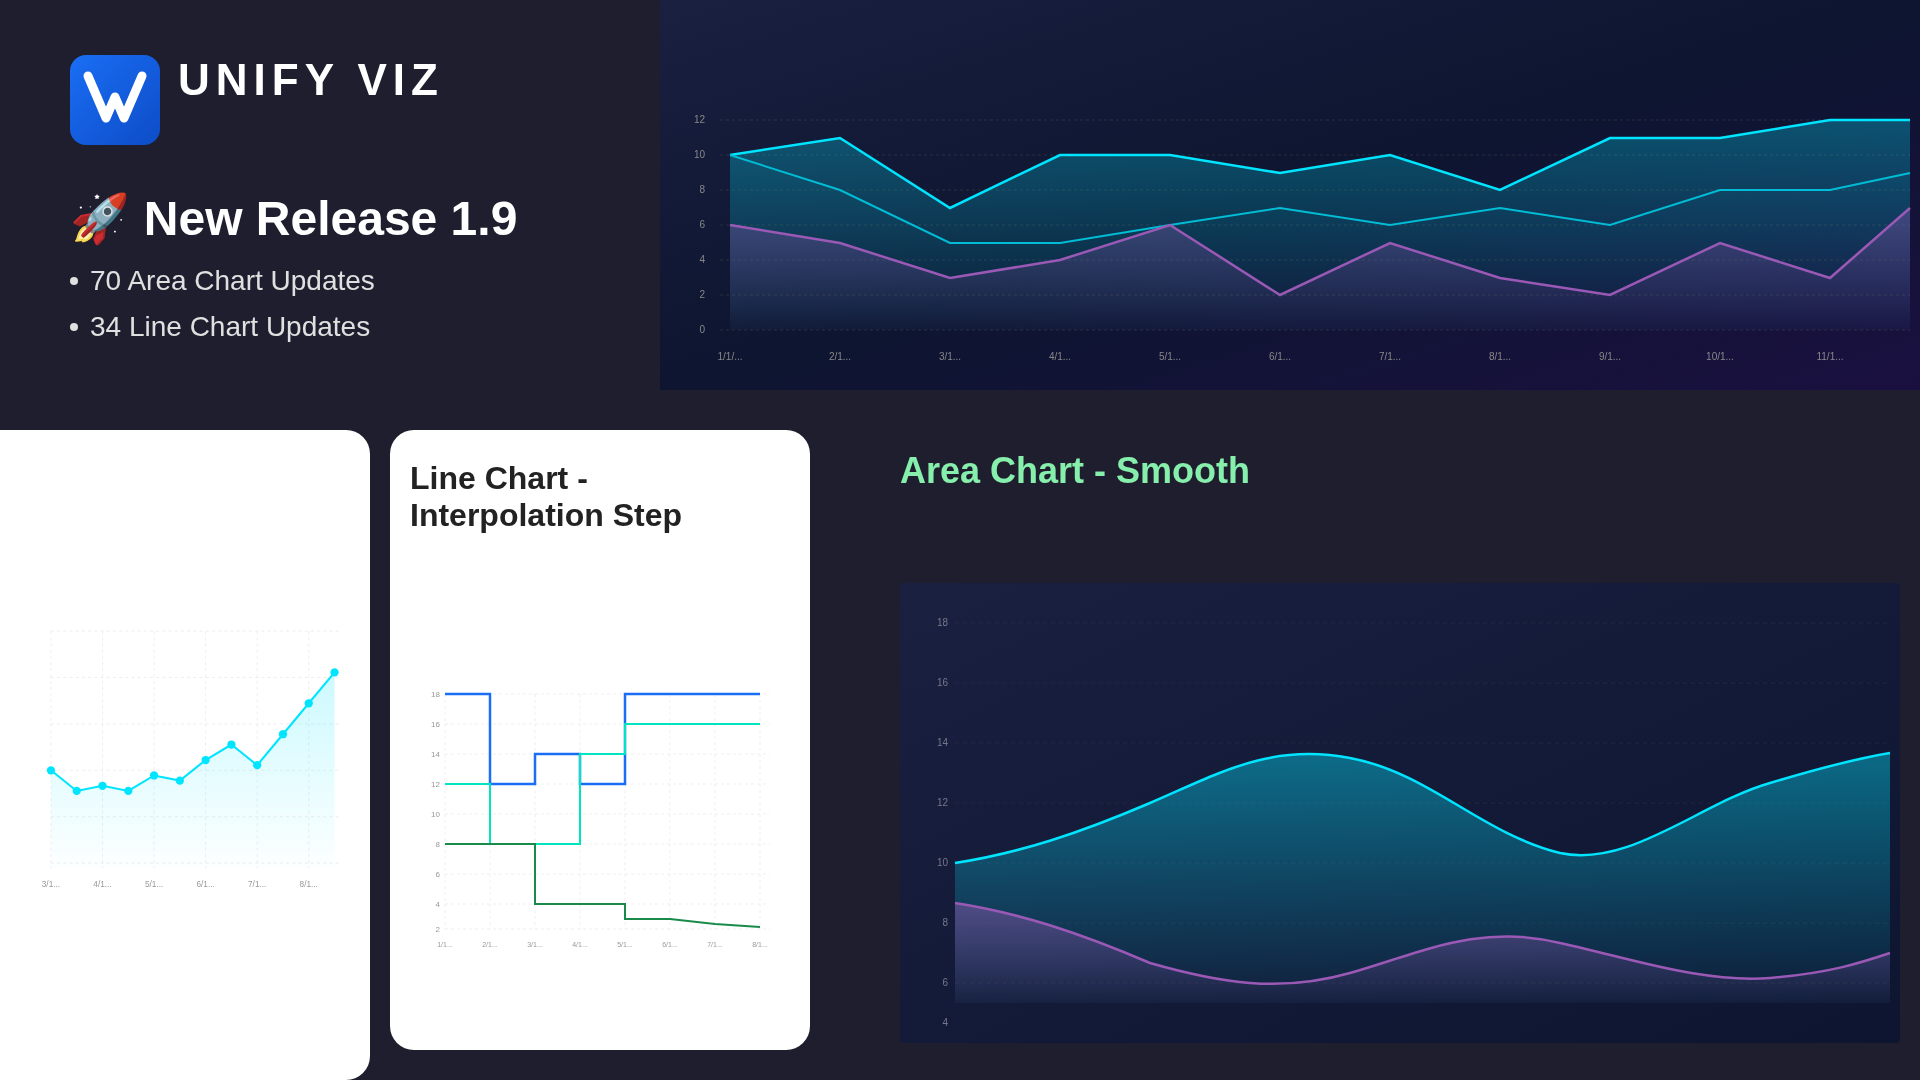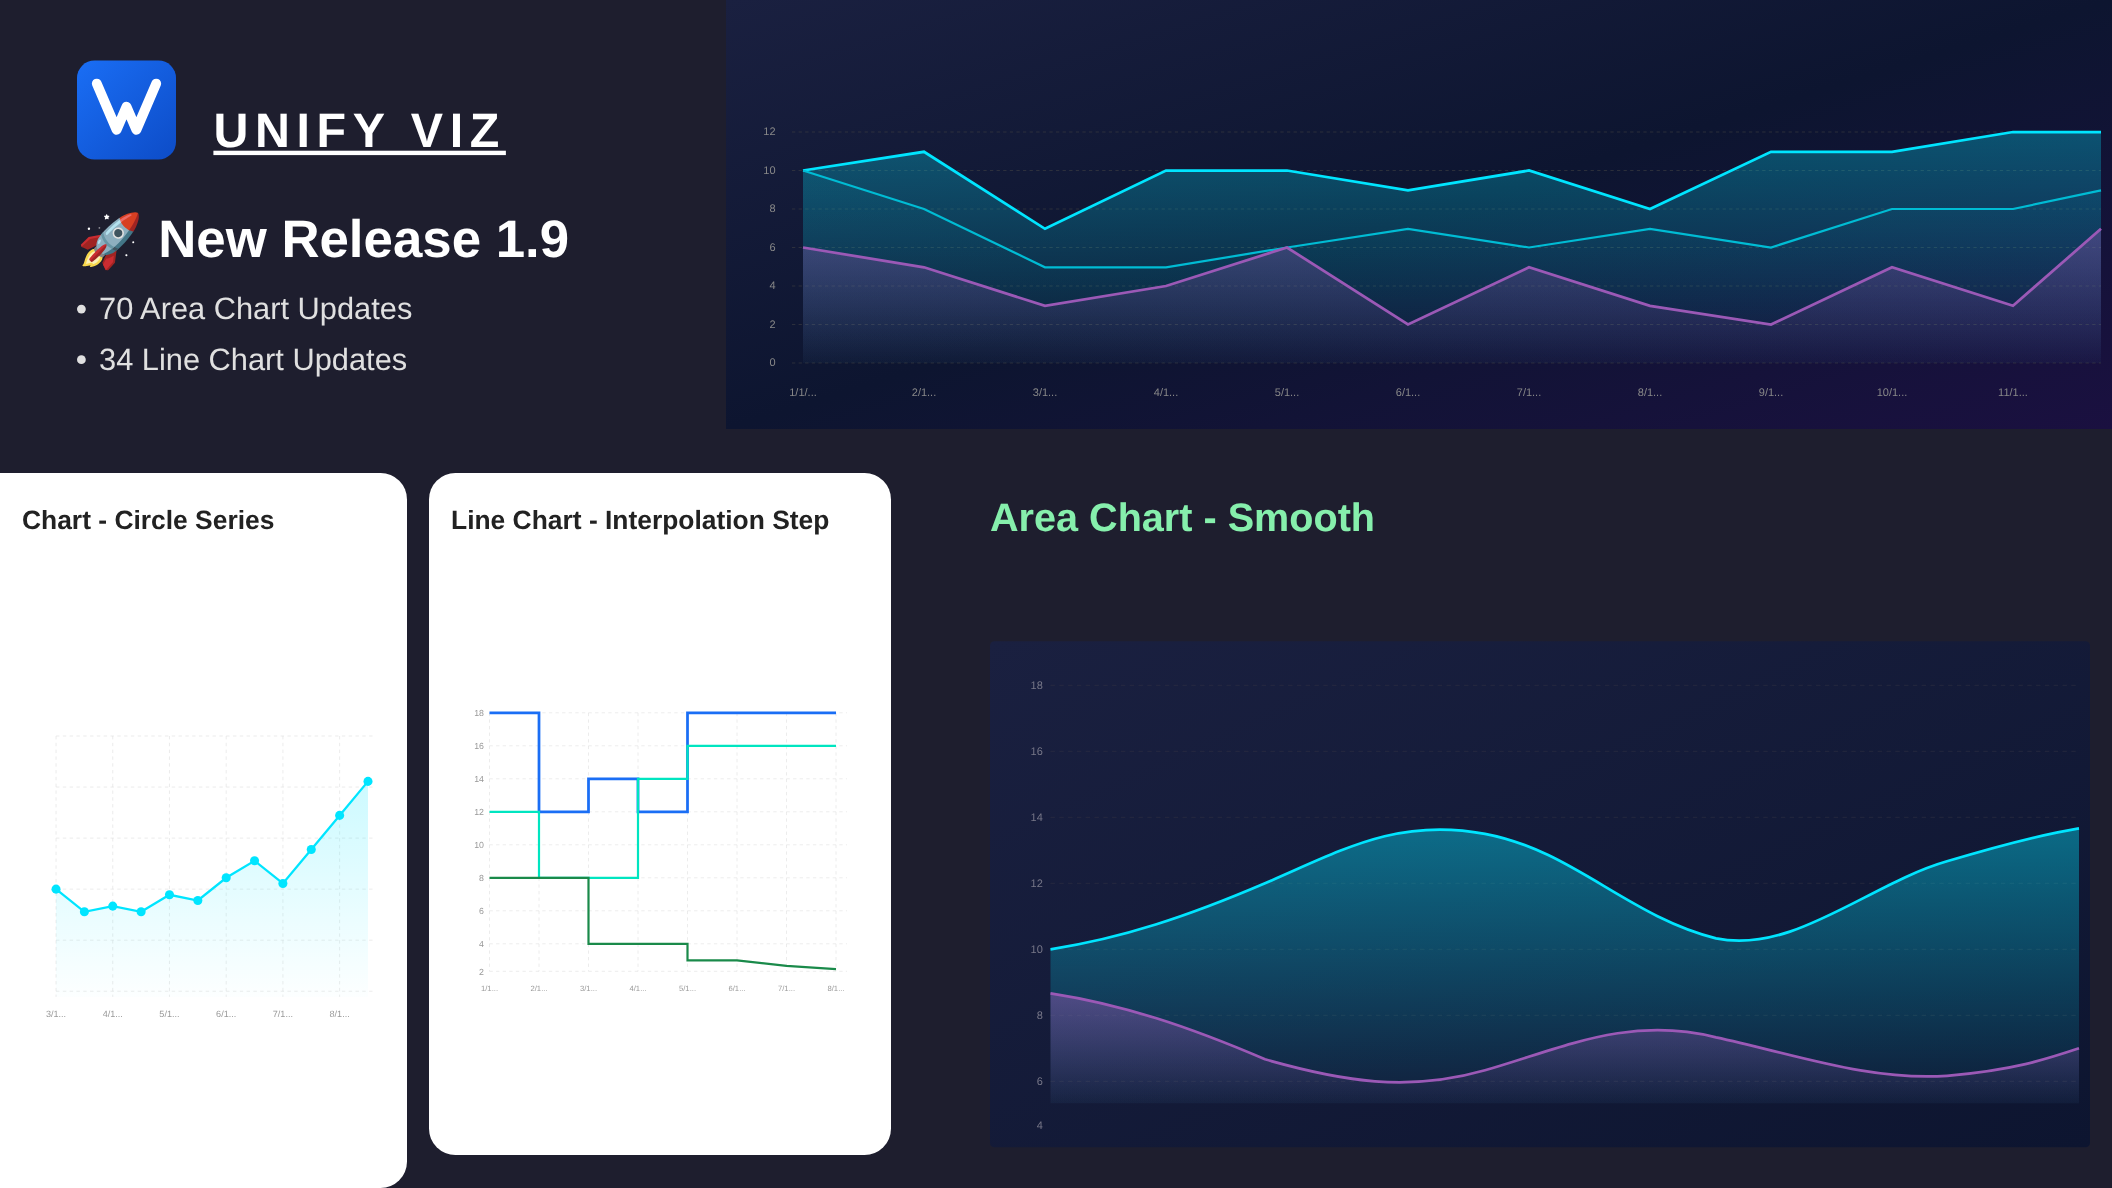--- a/index.html
+++ b/index.html
@@ -11,23 +11,22 @@
       overflow: hidden;
       color: #fff;
     }
 
     
     .logo-area {
       position: absolute;
       top: 55px;
       left: 70px;
       display: flex;
-      align-items: flex-end;
-      gap: 34px;
-      text-decoration: underline;
+      align-items: flex-start;
+      gap: 18px;
     }
     .logo-icon {
       width: 90px;
       height: 90px;
       background: linear-gradient(135deg, #1a6ef5, #0d4cc7);
       border-radius: 16px;
       display: flex;
       align-items: center;
       justify-content: center;
       font-size: 48px;
@@ -125,21 +124,21 @@
       left: 390px;
       top: 0;
       width: 420px;
       bottom: 30px;
       background: #fff;
       border-radius: 24px;
       padding: 30px 20px 20px 20px;
       overflow: hidden;
     }
     .chart-card-line .card-title {
-      font-size: 24px;
+      font-size: 32px;
       font-weight: 700;
       color: #222;
       margin-bottom: 10px;
     }
 
     
     .chart-area-smooth {
       position: absolute;
       left: 870px;
       top: 0;
@@ -255,21 +254,20 @@
     <path d="M70,155 L180,190 L290,243 L400,243 L510,225 L620,208 L730,225 L840,208 L950,225 L1060,190 L1170,190 L1250,173" fill="none" stroke="#00bcd4" stroke-width="2"></path>
 
     <path d="M70,225 L180,243 L290,278 L400,260 L510,225 L620,295 L730,243 L840,278 L950,295 L1060,243 L1170,278 L1250,208 L1250,330 L70,330 Z" fill="url(#purpleFill)" stroke="none"></path>
     <path d="M70,225 L180,243 L290,278 L400,260 L510,225 L620,295 L730,243 L840,278 L950,295 L1060,243 L1170,278 L1250,208" fill="none" stroke="#9b59b6" stroke-width="2.5"></path>
   </svg>
 </div>
 
 <div class="bottom-section">
 
   <div class="chart-card-circle">
-    <div class="card-title">Chart - Circle Series</div>
     <svg viewBox="0 0 320 290">
       <defs>
         <linearGradient id="cyanAreaCircle" x1="0" y1="0" x2="0" y2="1">
           <stop offset="0%" stop-color="#00e5ff" stop-opacity="0.2"></stop>
           <stop offset="100%" stop-color="#00e5ff" stop-opacity="0.01"></stop>
         </linearGradient>
       </defs>
 
       <line x1="30" y1="20" x2="310" y2="20" stroke="#ddd" stroke-width="0.5" stroke-dasharray="3,3"></line>
       <line x1="30" y1="65" x2="310" y2="65" stroke="#ddd" stroke-width="0.5" stroke-dasharray="3,3"></line>

